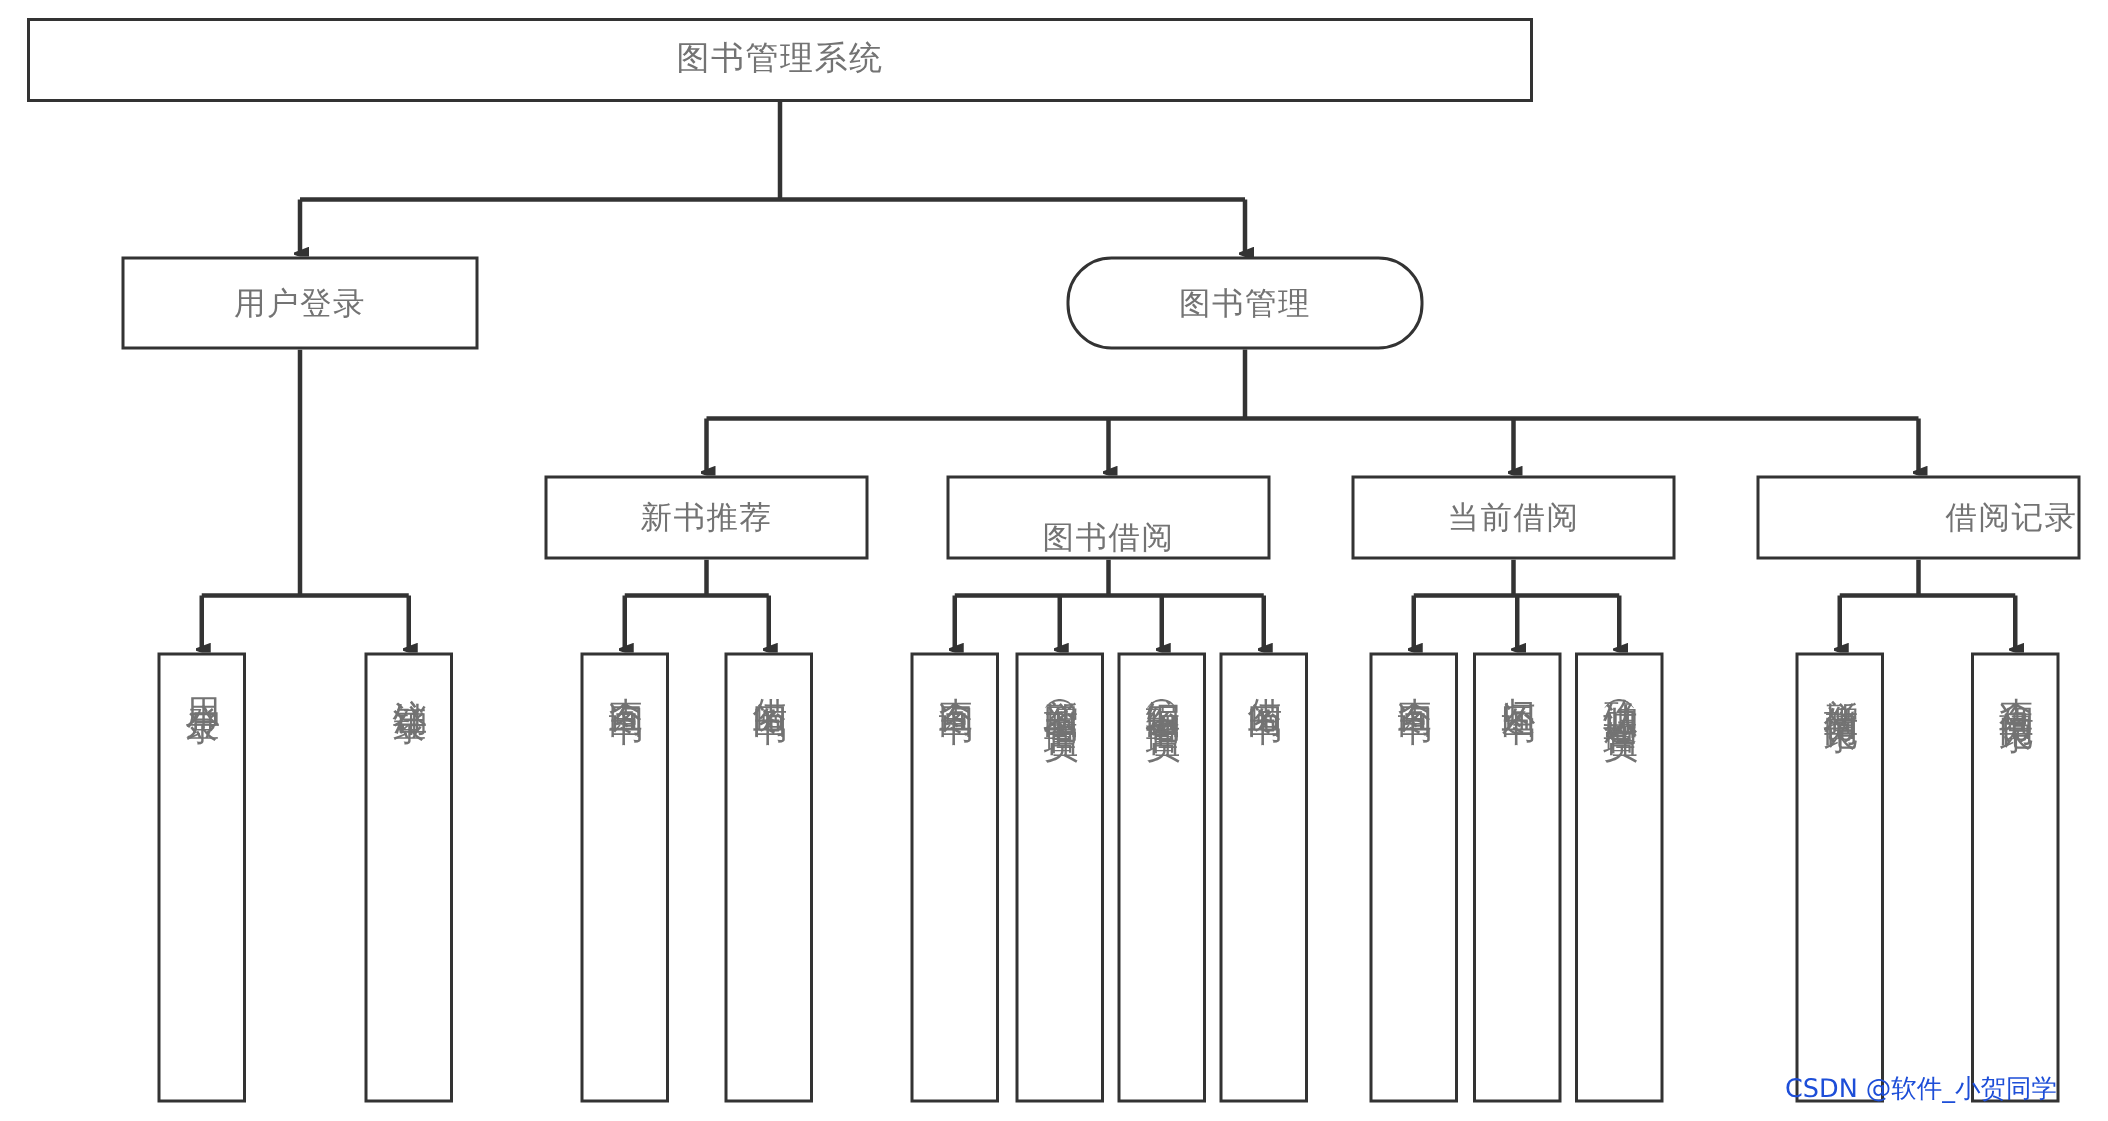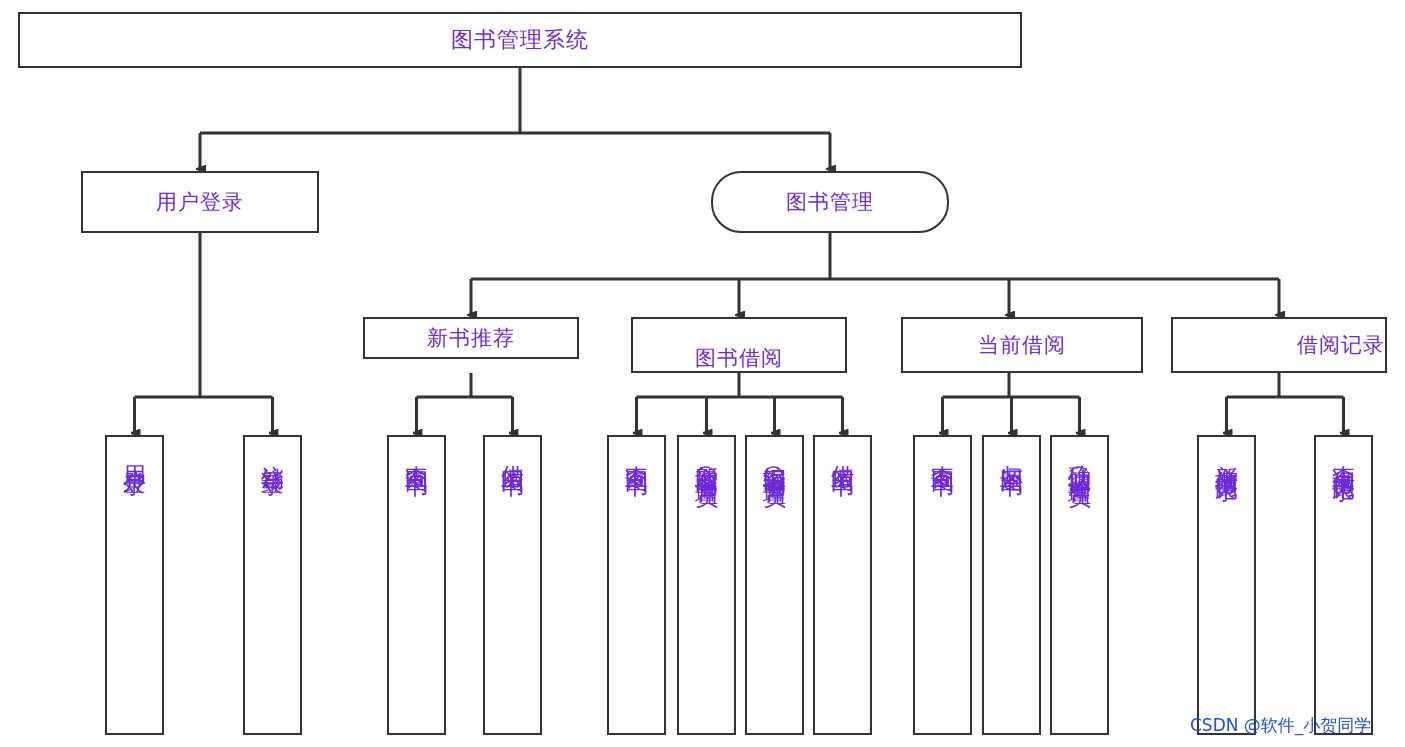--- a/index.html
+++ b/index.html
@@ -26,21 +26,21 @@
     position: absolute;
     box-sizing: border-box;
     border: 2px solid #333333;
     background: #ffffff;
     display: flex;
     align-items: center;
     justify-content: center;
     overflow: hidden;
   }
   .node-label {
-    color: #6d28d9;
+    color: #737373;
     letter-spacing: 1px;
     white-space: nowrap;
     line-height: 1.25;
   }
   .node-box.horizontal .node-label {
     writing-mode: horizontal-tb;
     font-size: 21px;
   }
   .node-box.root .node-label {
     font-size: 22px;
@@ -113,27 +113,27 @@
   <div id="node-layer">
       <div class="node-box horizontal root" style="left: 18px; top: 12px; width: 1004px; height: 56px;">
         <span class="node-label">图书管理系统</span>
       </div>
       <div class="node-box horizontal" style="left: 81px; top: 171px; width: 238px; height: 62px;">
         <span class="node-label">用户登录</span>
       </div>
       <div class="node-box horizontal" style="left: 711px; top: 171px; width: 238px; height: 62px; border-radius: 30px;">
         <span class="node-label">图书管理</span>
       </div>
-      <div class="node-box horizontal" style="left: 363px; top: 317px; width: 216px; height: 42px;">
+      <div class="node-box horizontal" style="left: 363px; top: 317px; width: 216px; height: 56px;">
         <span class="node-label">新书推荐</span>
       </div>
       <div class="node-box horizontal" style="left: 631px; top: 317px; width: 216px; height: 56px; align-items: flex-end;">
         <span class="node-label">图书借阅</span>
       </div>
-      <div class="node-box horizontal" style="left: 901px; top: 317px; width: 242px; height: 56px; align-items: center;">
+      <div class="node-box horizontal" style="left: 901px; top: 317px; width: 216px; height: 56px; align-items: center;">
         <span class="node-label">当前借阅</span>
       </div>
       <div class="node-box horizontal" style="left: 1171px; top: 317px; width: 216px; height: 56px; justify-content: flex-end;">
         <span class="node-label">借阅记录</span>
       </div>
       <div class="node-box vertical" style="left: 105px; top: 435px; width: 59px; height: 300px;">
         <span class="node-label">用户登录</span>
       </div>
       <div class="node-box vertical" style="left: 243px; top: 435px; width: 59px; height: 300px;">
         <span class="node-label">注销登录</span>

